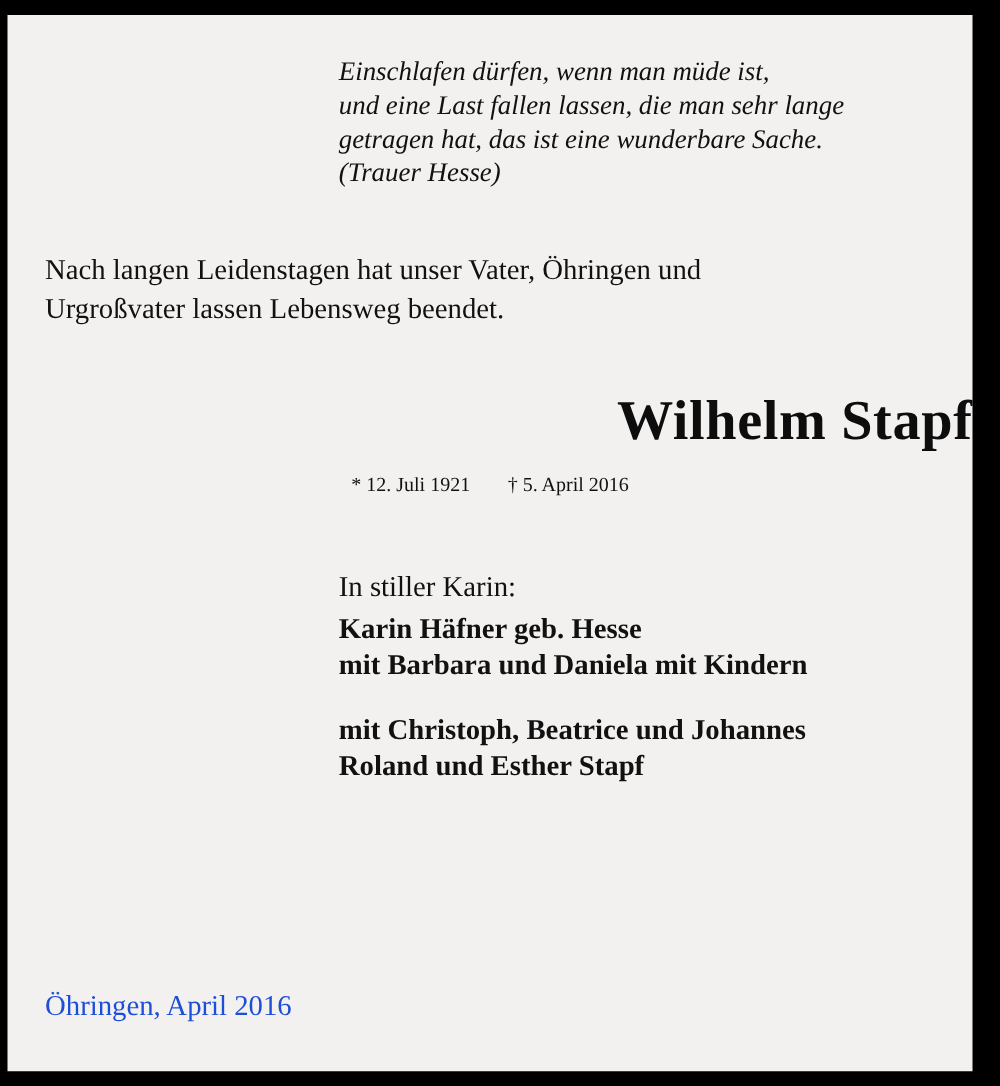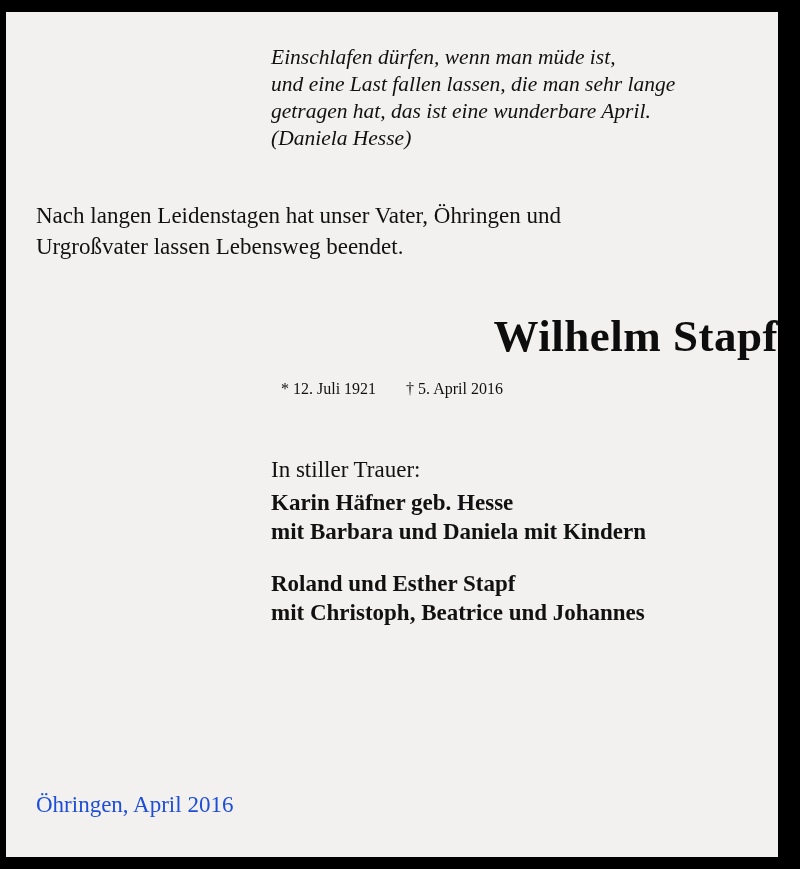--- a/index.html
+++ b/index.html
@@ -116,45 +116,45 @@
   }
 </style>
 </head>
 <body>
 
 <div class="obituary">
 
   <div class="quote">
     <div>Einschlafen dürfen, wenn man müde ist,</div>
     <div>und eine Last fallen lassen, die man sehr lange</div>
-    <div>getragen hat, das ist eine wunderbare April.</div>
-    <div>(Daniela Hesse)</div>
+    <div>getragen hat, das ist eine wunderbare Sache.</div>
+    <div>(Trauer Hesse)</div>
   </div>
 
   <div class="intro">
     <div>Nach langen Leidenstagen hat unser Vater, Öhringen und</div>
     <div>Urgroßvater lassen Lebensweg beendet.</div>
   </div>
 
   <div class="name">Wilhelm Stapf</div>
 
   <div class="dates">
     <span>* 12. Juli 1921</span>
     <span class="gap"></span>
     <span>† 5. April 2016</span>
   </div>
 
   <div class="mourners">
-    <div class="lead">In stiller Trauer:</div>
+    <div class="lead">In stiller Karin:</div>
     <div class="family">
       <div>Karin Häfner geb. Hesse</div>
       <div>mit Barbara und Daniela mit Kindern</div>
     </div>
     <div class="family second">
+      <div>mit Christoph, Beatrice und Johannes</div>
       <div>Roland und Esther Stapf</div>
-      <div>mit Christoph, Beatrice und Johannes</div>
     </div>
   </div>
 
 
   <div class="place-date">Öhringen, April 2016</div>
 
 </div>
 
 </body></html>

